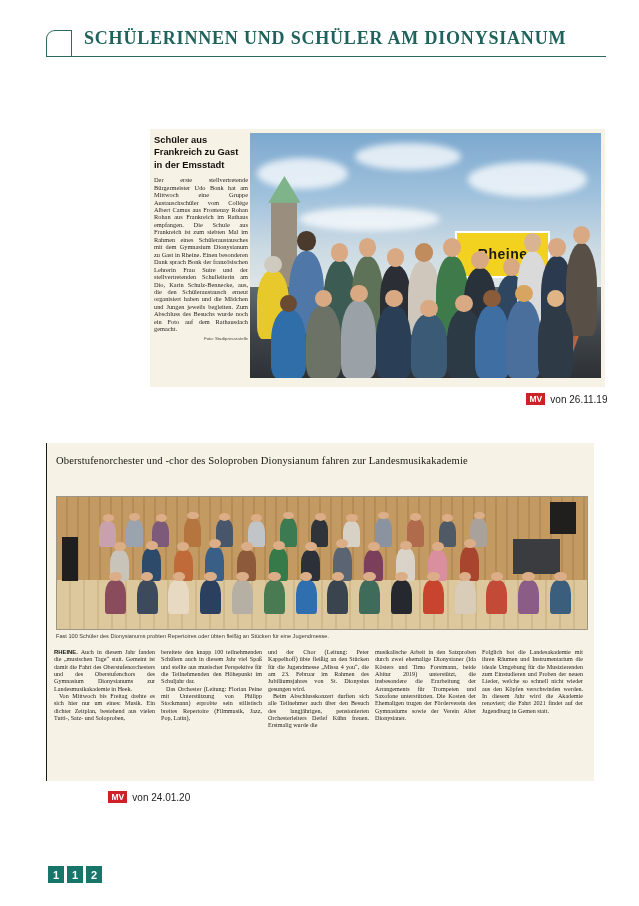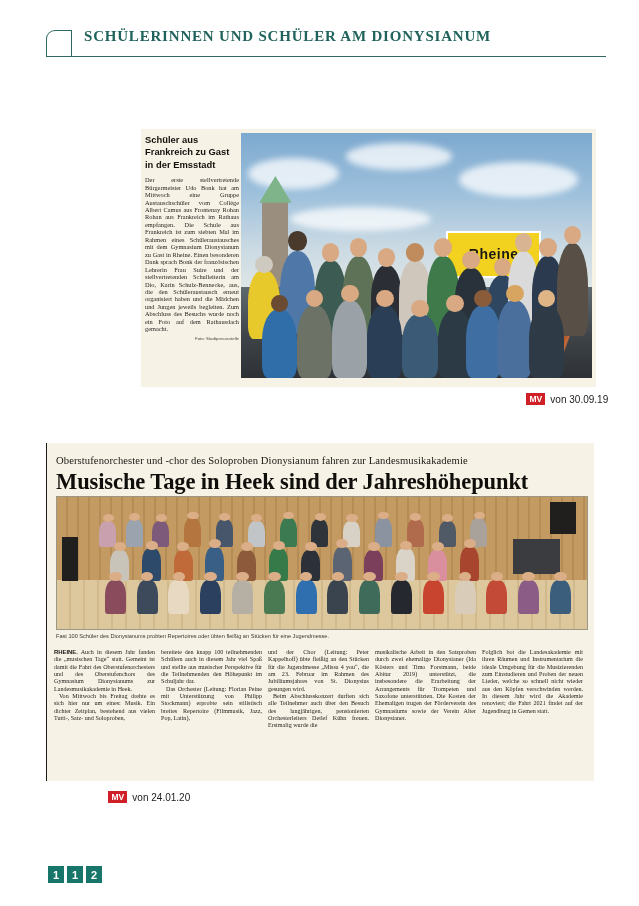--- a/index.html
+++ b/index.html
@@ -34,38 +34,38 @@
     border-right: 1.4px solid #2f6a62;
     border-top-left-radius: 9px;
     box-sizing: border-box;
   }
   .header-title {
     position: absolute;
     left: 38px;
     top: 0px;
     font-family: "Liberation Serif", serif;
     font-weight: bold;
-    font-size: 15px;
+    font-size: 18px;
     letter-spacing: 0.8px;
     color: #20635c;
     white-space: nowrap;
   }
   .header-rule {
     position: absolute;
     left: 0;
     top: 28px;
     width: 560px;
     height: 1.4px;
     background: #2f6a62;
   }
 
   
   .article1 {
     position: absolute;
-    left: 141px;
+    left: 150px;
     top: 129px;
     width: 455px;
     height: 258px;
     background: #f6f2e6;
     box-sizing: border-box;
   }
   .a1-left {
     position: absolute;
     left: 4px;
     top: 5px;
@@ -372,26 +372,25 @@
     <div class="ph1-head" style="left:66.5%;top:64%;width:5%;height:7%;background:#8a5c3a;"></div>
     <div class="ph1-person" style="left:73%;top:68%;width:10%;height:32%;background:#4a6f9c;"></div>
     <div class="ph1-head" style="left:75.5%;top:62%;width:5%;height:7%;background:#d8a560;"></div>
     <div class="ph1-person" style="left:82%;top:70%;width:10%;height:30%;background:#2e3a45;"></div>
     <div class="ph1-head" style="left:84.5%;top:64%;width:5%;height:7%;background:#e0b585;"></div>
   </div>
 </div>
 
 <div class="dateline1">
   <span class="mv-logo">MV</span>
-  <span class="dateline-text">von 30.09.19</span>
+  <span class="dateline-text">von 26.11.19</span>
 </div>
 
 <div class="article2">
   <div class="a2-kicker">Oberstufenorchester und -chor des Soloproben Dionysianum fahren zur Landesmusikakademie</div>
-  <div class="a2-headline">Musische Tage in Heek sind der Jahreshöhepunkt</div>
 
   <div class="a2-photo">
     <div class="ph2-wall"></div>
     <div class="ph2-floor"></div>
     <div class="ph2-speaker" style="right:2%;top:4%;width:5%;height:24%;"></div>
     <div class="ph2-speaker" style="left:1%;top:30%;width:3%;height:34%;"></div>
     <div class="ph2-speaker" style="left:86%;top:32%;width:9%;height:26%;background:#3a3c40;"></div>
 
     <div class="ph2-person" style="left:8%;top:18%;width:3.2%;height:20%;background:#c9a0ae;"></div>
     <div class="ph2-head" style="left:8.6%;top:13%;width:2.1%;height:6%;"></div>

